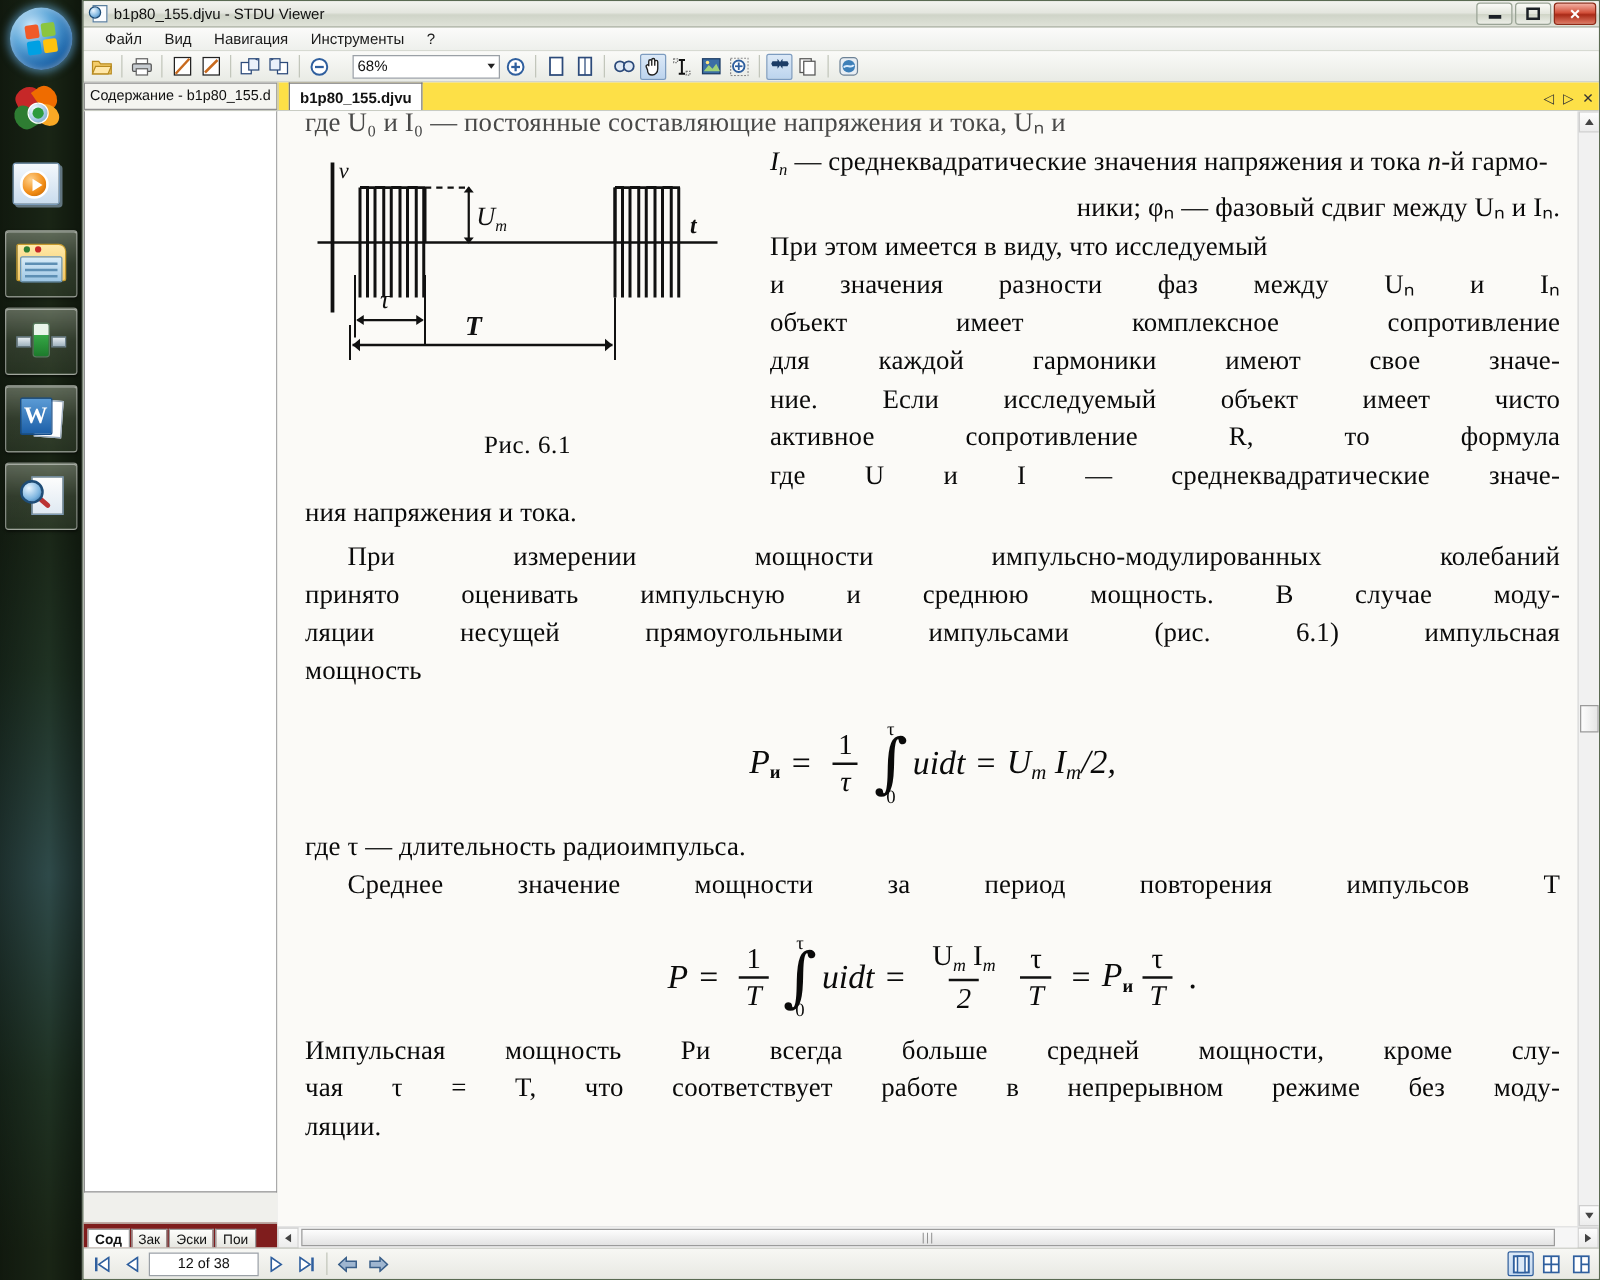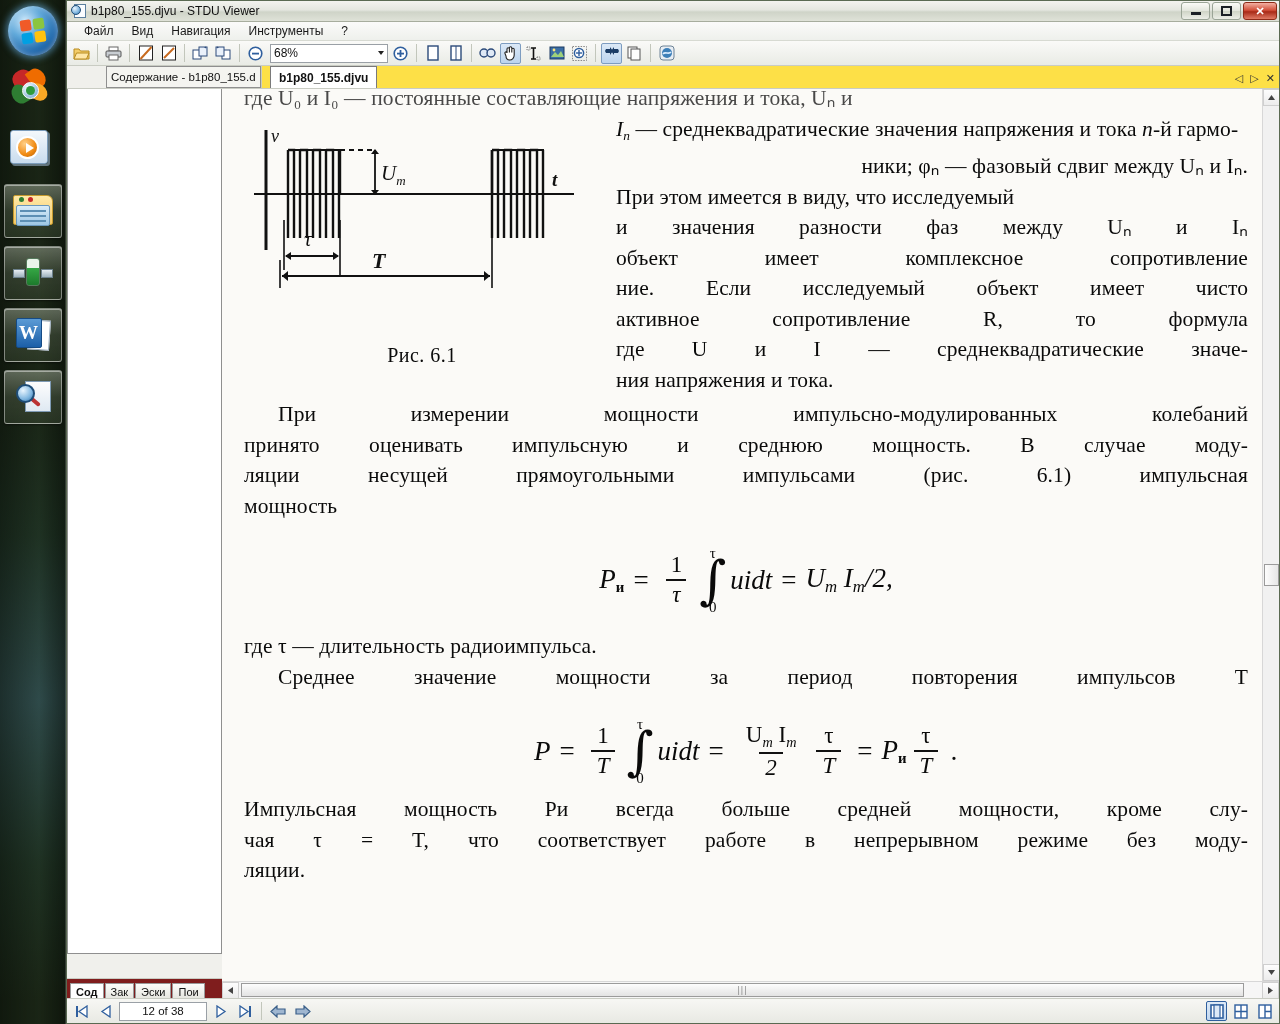--- a/index.html
+++ b/index.html
@@ -148,31 +148,31 @@
   #menubar .mi { font-size:12px; color:#1a1a1a; padding:1px 9px; }
 
   
   #toolbar { height:25px; flex:none; display:flex; align-items:center; gap:2px; padding:0 4px;
      background: linear-gradient(to bottom,#fafaf8,#e9ebe5); border-bottom:1px solid #c9ccc3; }
   .tsep { width:1px; height:18px; background:#c2c6bb; margin:0 3px; }
   .tbi { width:21px; height:21px; display:flex; align-items:center; justify-content:center; position:relative;
      border:1px solid transparent; border-radius:2px; }
   .tbi.active { border-color:#7d9cc0; background:linear-gradient(to bottom,#dce9f7,#bcd4ee); }
   .tbi svg { display:block; }
-  #zoombox { display:flex; align-items:center; height:19px; margin-left:2px;justify-content:center; }
+  #zoombox { display:flex; align-items:center; height:19px; margin-left:14px;justify-content:center; }
   #zoomcombo { width:118px; height:19px; background:#fff; border:1px solid #9aa0a6;
      display:flex; align-items:center; justify-content:space-between; padding:0 3px; }
   #zoomcombo .zval { font-size:12px; color:#111; }
   #zoomcombo .zarr { width:0;height:0;border-left:3px solid transparent;border-right:3px solid transparent;border-top:4px solid #222;}
 
   
   #panelrow { height:23px; flex:none; display:flex; align-items:stretch;
      background:#f0f0ec; border-bottom:1px solid #c9ccc3; }
   #sidehdr { width:155px; flex:none; border:1px solid #8f8f8f; background:#f4f4f0;
-     display:flex;align-items:center; padding-left:4px; font-size:11.5px; color:#111; overflow:hidden; white-space:nowrap;margin-left:39px;}
+     display:flex;align-items:center; padding-left:4px; font-size:11.5px; color:#111; overflow:hidden; white-space:nowrap;}
   #tabstrip { flex:1; display:flex; align-items:flex-end; background:#fde047; position:relative; border-left:1px solid #c9ccc3;}
   #doctab { margin-left:8px; height:22px; background:#fff; border:1px solid #7a7a7a; border-bottom:none;
      display:flex; align-items:center; padding:0 8px; font:bold 12px "Liberation Sans",sans-serif; color:#111; }
   #tabctrl { position:absolute; right:4px; bottom:3px; display:flex; gap:7px; color:#333; font-size:11px; align-items:center;}
 
   
   #body { flex:1; display:flex; min-height:0; background:#e8e8e4; }
   #sidebar { width:155px; flex:none; display:flex; flex-direction:column; background:#f0f0ec; }
   #sidetree { flex:1; background:#fff; border:1px solid #8f8f8f; border-top:none; margin:0; }
   #sidetabs { height:20px; flex:none; display:flex; align-items:flex-end; padding-left:3px;
@@ -545,20 +545,21 @@
 
               <div class="ln">
                 <span class="it">I</span><span class="sub">n</span>
                 <span> — среднеквадратические значения напряжения и тока </span><span class="it">n</span><span>-й гармо-</span>
               </div>
               <div class="ln" style="text-align:right;">ники; φₙ — фазовый сдвиг между Uₙ и Iₙ.</div>
 
               <div class="ln">При этом имеется в виду, что исследуемый</div>
               <div class="ln just">и значения разности фаз между Uₙ и Iₙ</div>
               <div class="ln just">объект имеет комплексное сопротивление</div>
+              <div class="ln just">для каждой гармоники имеют свое значе-</div>
               <div class="ln just">ние. Если исследуемый объект имеет чисто</div>
               <div class="ln just">активное сопротивление R, то формула</div>
               <div class="ln just">где U и I — среднеквадратические значе-</div>
               <div class="ln">ния напряжения и тока.</div>
 
               <div style="clear:both"></div>
 
               <div id="para1">
                 <div class="ln just indent">При измерении мощности импульсно-модулированных колебаний</div>
                 <div class="ln just">принято оценивать импульсную и среднюю мощность. В случае моду-</div>

